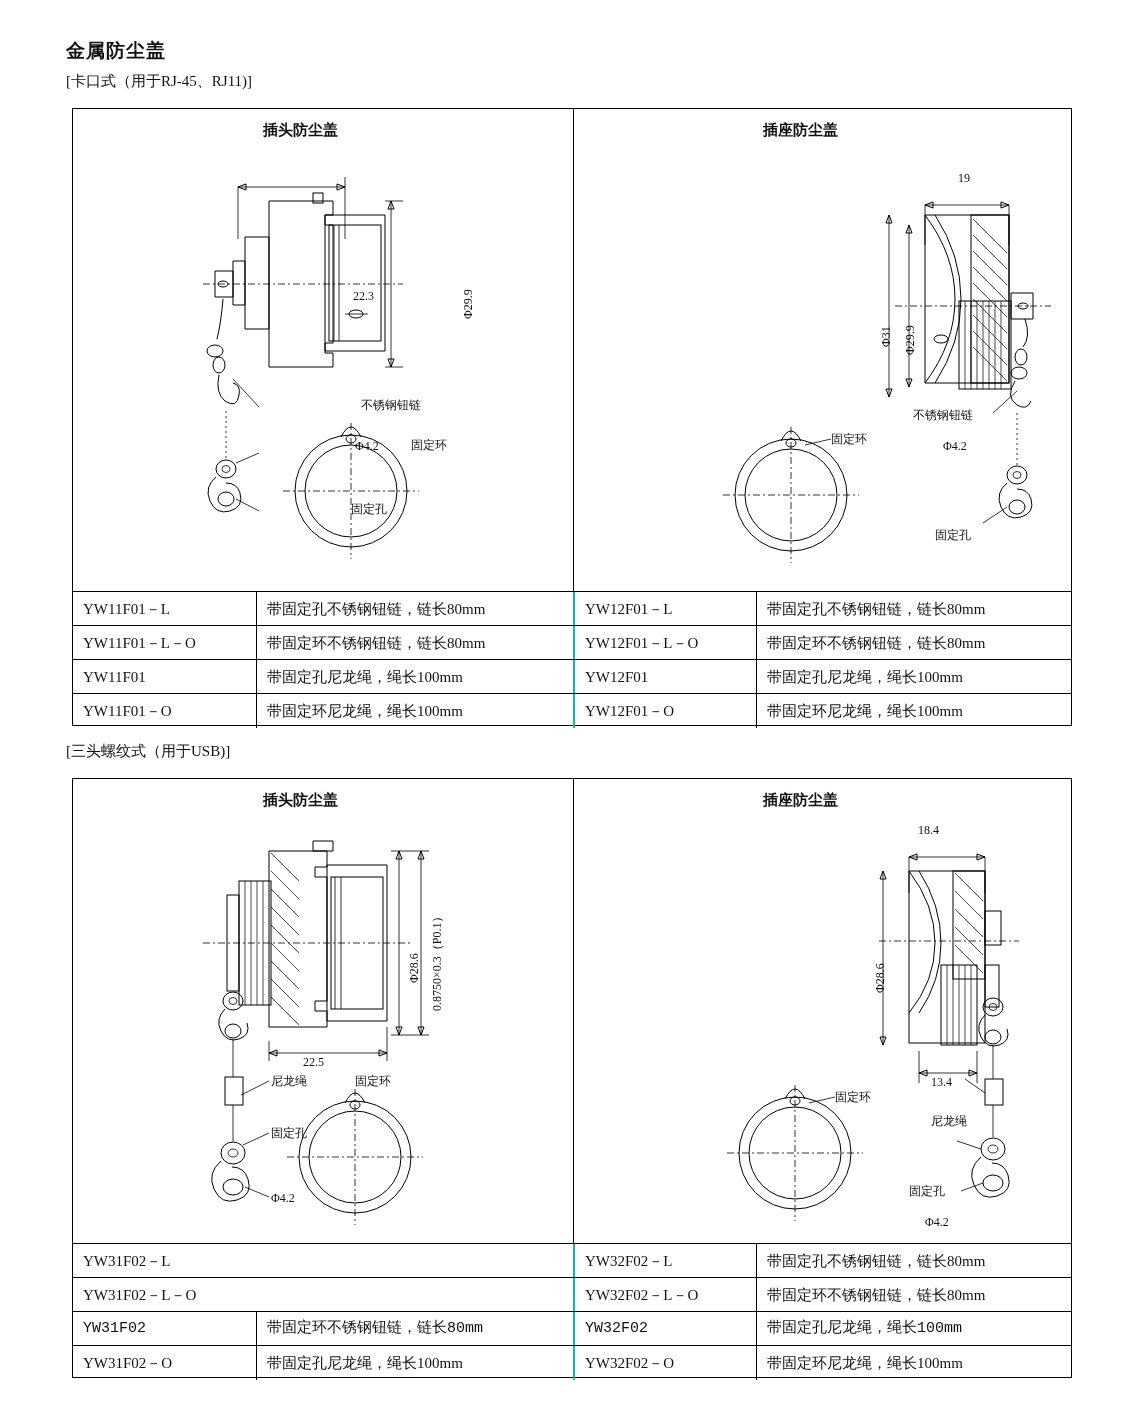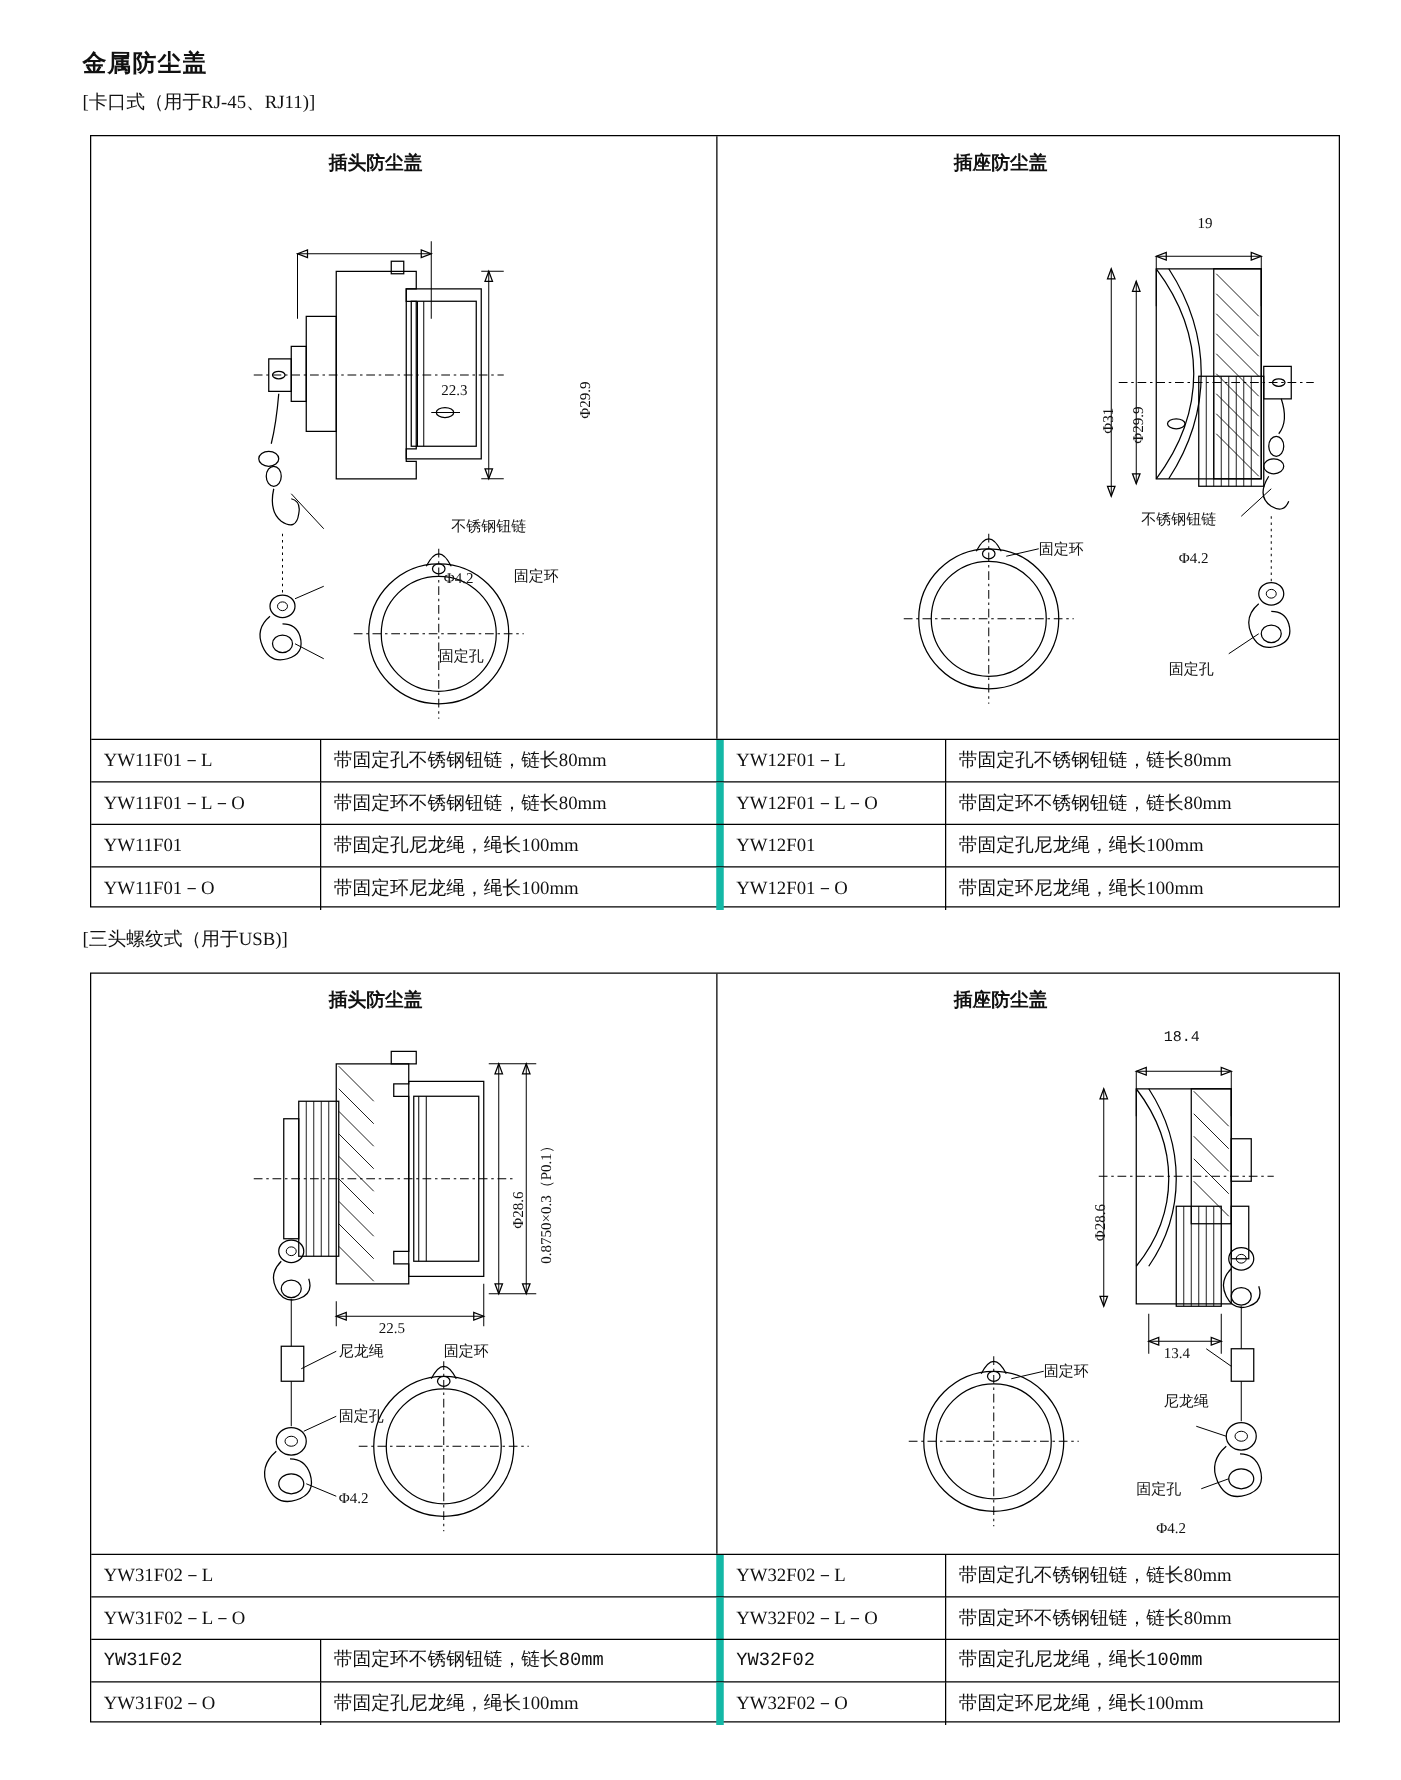--- a/index.html
+++ b/index.html
@@ -27,21 +27,21 @@
 
   .vsplit{position:absolute;top:0;bottom:0;width:0;border-left:1px solid #000;}
 
   .secthead{position:absolute;font-size:15px;font-weight:bold;}
 
   
   .trow{position:absolute;left:0;right:0;height:34px;border-top:1px solid #000;box-sizing:border-box;}
   .tcell{position:absolute;top:0;height:34px;line-height:34px;font-size:15px;box-sizing:border-box;padding-left:10px;white-space:nowrap;overflow:hidden;}
   .tcode{left:0;width:183px;}
   .tdesc{left:183px;width:317px;border-left:1px solid #000;}
-  .tcode2{left:500px;width:183px;border-left:6px solid #14b8a6;}
+  .tcode2{left:500px;width:183px;border-left:2px solid #14b8a6;}
   .tdesc2{left:683px;width:317px;border-left:1px solid #000;}
 
   
   .draw{position:absolute;overflow:hidden;}
 
   .lbl{position:absolute;font-size:12px;white-space:nowrap;}
   .lblv{position:absolute;font-size:12px;white-space:nowrap;transform:rotate(-90deg);transform-origin:left top;}
 
   
   .wm1{position:absolute;left:380px;top:628px;font-size:92px;font-weight:bold;color:#c9d4ea;opacity:.85;font-family:"Liberation Serif",serif;letter-spacing:6px;}
@@ -63,21 +63,21 @@
 
   <div class="h1">金属防尘盖</div>
   <div class="h2a">[卡口式（用于RJ-45、RJ11)]</div>
 
   <div class="box" id="sec1">
     <div class="vsplit" style="left:500px;height:482px;"></div>
 
     <div class="secthead" style="left:190px;top:12px;">插头防尘盖</div>
     <div class="secthead" style="left:690px;top:12px;">插座防尘盖</div>
 
-    <div class="draw" style="left:0;top:36px;width:500px;height:446px;">
+    <div class="draw" style="left:0;top:20px;width:500px;height:446px;">
       <svg width="500" height="446" viewBox="0 0 500 446">
 
         <line class="stT" x1="165" y1="58" x2="165" y2="110"></line>
         <line class="stT" x1="272" y1="48" x2="272" y2="110"></line>
         <line class="stT" x1="165" y1="58" x2="272" y2="58"></line>
         <path class="st" d="M165 58 l8 -3 v6 z"></path>
         <path class="st" d="M272 58 l-8 -3 v6 z"></path>
 
         <path class="st" d="M196 72 h64 v14 h-8 v10 h8 v118 h-8 v10 h8 v14 h-64 z"></path>
         <path class="st" d="M172 108 h24 v92 h-24 z"></path>
@@ -384,21 +384,21 @@
         <line class="stT" x1="412" y1="278" x2="392" y2="264"></line>
 
         <circle class="st" cx="222" cy="338" r="56"></circle>
         <circle class="st" cx="222" cy="338" r="46"></circle>
         <path class="st" d="M212 284 q10 -20 20 0"></path>
         <ellipse class="st" cx="222" cy="286" rx="5" ry="4"></ellipse>
         <line class="dash" x1="154" y1="338" x2="290" y2="338"></line>
         <line class="dash" x1="222" y1="270" x2="222" y2="406"></line>
         <line class="stT" x1="236" y1="288" x2="262" y2="282"></line>
       </svg>
-      <div class="lbl" style="left:358px;top:8px;font-family:Liberation Mono, monospace;">18.4</div>
+      <div class="lbl" style="left:345px;top:8px;">18.4</div>
       <div class="lblv" style="left:300px;top:178px;">Φ28.6</div>
       <div class="lbl" style="left:358px;top:260px;">13.4</div>
 
       <div class="lbl" style="left:358px;top:298px;">尼龙绳</div>
       <div class="lbl" style="left:262px;top:274px;">固定环</div>
       <div class="lbl" style="left:336px;top:368px;">固定孔</div>
       <div class="lbl" style="left:352px;top:400px;">Φ4.2</div>
     </div>
 
     <div class="trow" style="top:464px;">

